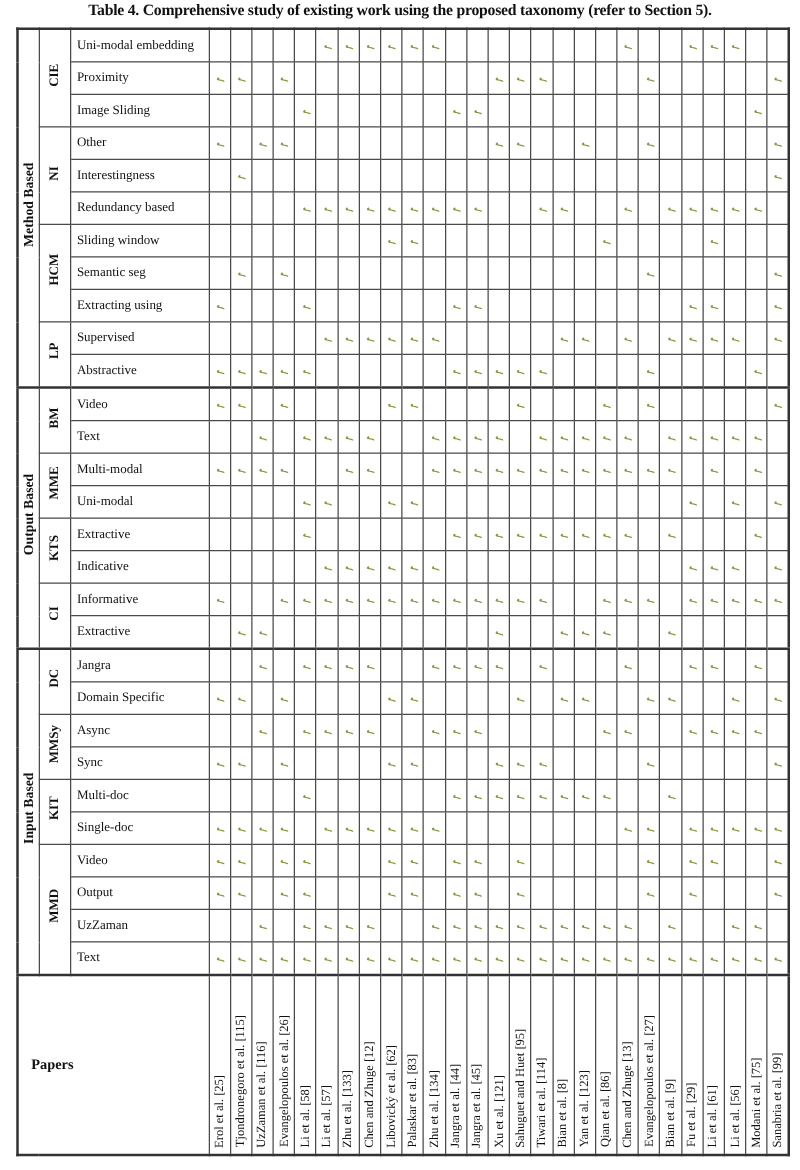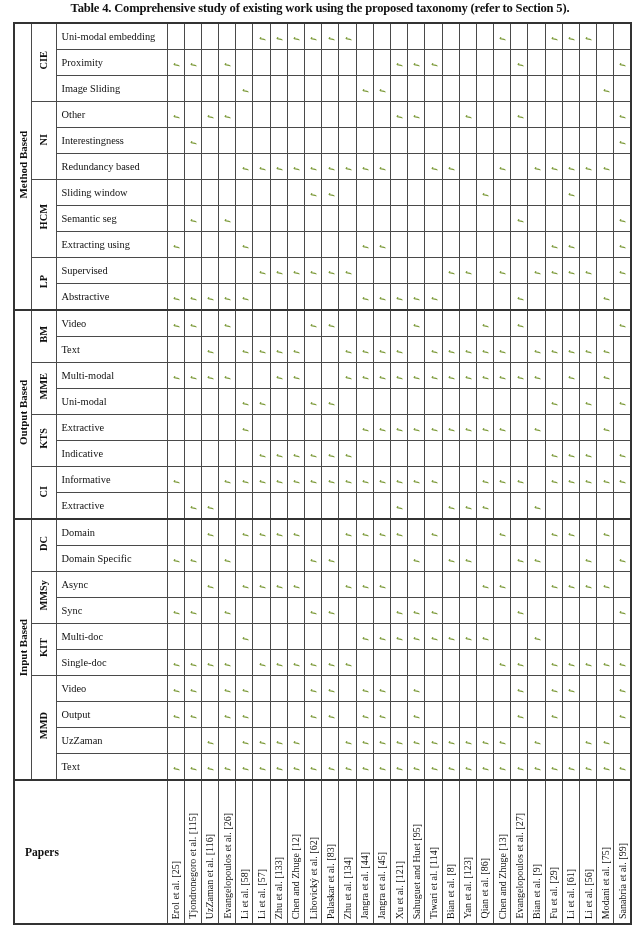--- a/index.html
+++ b/index.html
@@ -637,21 +637,21 @@
         <td class="chkcell"><span class="chk" style="color: rgb(125, 155, 58);">✓</span></td>
         <td class="chkcell"></td>
         <td class="chkcell"></td>
         <td class="chkcell"></td>
         <td class="chkcell"></td>
         <td class="chkcell"></td>
       </tr>
       <tr class="feature-row group-first">
         <td class="grp" rowspan="10"><span class="vtext">Input Based</span></td>
         <td class="subgrp" rowspan="2"><span class="vtext">DC</span></td>
-        <td class="rowlabel">Domain</td>
+        <td class="rowlabel">Jangra</td>
         <td class="chkcell"></td>
         <td class="chkcell"></td>
         <td class="chkcell"><span class="chk" style="color: rgb(125, 155, 58);">✓</span></td>
         <td class="chkcell"></td>
         <td class="chkcell"><span class="chk" style="color: rgb(125, 155, 58);">✓</span></td>
         <td class="chkcell"><span class="chk" style="color: rgb(125, 155, 58);">✓</span></td>
         <td class="chkcell"><span class="chk" style="color: rgb(125, 155, 58);">✓</span></td>
         <td class="chkcell"><span class="chk" style="color: rgb(125, 155, 58);">✓</span></td>
         <td class="chkcell"></td>
         <td class="chkcell"></td>

